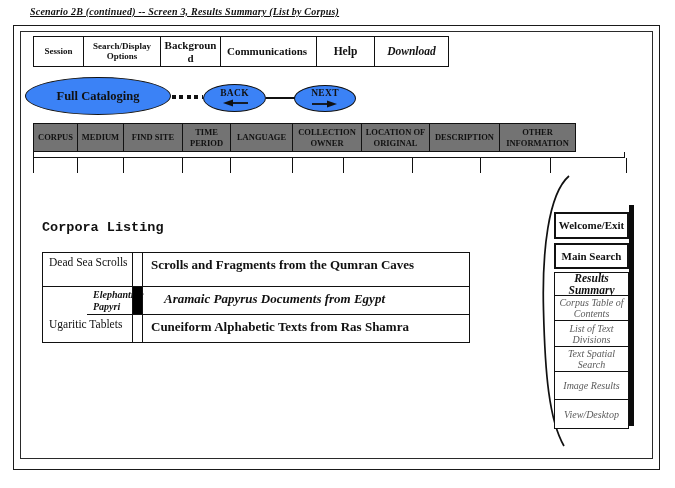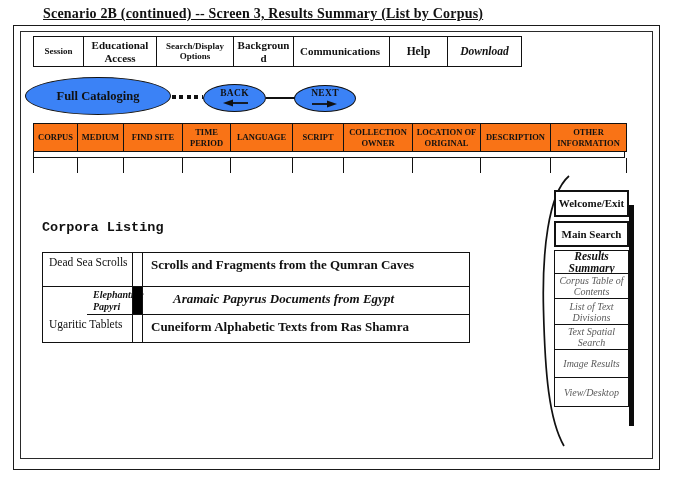--- a/index.html
+++ b/index.html
@@ -8,23 +8,23 @@
     background:#ffffff;
     font-family:"Liberation Serif","DejaVu Serif",serif;
     color:#111;
     position:relative;
     overflow:hidden;
   }
   .abs { position:absolute; }
 
   
   .page-title {
-    left:43px; top:6px; width:520px;
-    font-size:14px; font-weight:bold; text-decoration:underline;
-    letter-spacing:.2px; white-space:nowrap;
+    left:30px; top:6px; width:520px;
+    font-size:10px; font-weight:bold; text-decoration:underline;
+    letter-spacing:.2px; white-space:nowrap;font-style:italic;
   }
 
   
   .outer-frame { left:13px; top:25px; width:647px; height:445px; border:1.6px solid #1a1a1a; }
   .inner-frame { left:20px; top:31px; width:633px; height:428px; border:1.1px solid #2a2a2a; }
 
   
   .menubar { left:33px; top:36px; height:31px; display:flex; border:1.5px solid #111; background:#fff; }
   .menubar .mi {
     height:100%; border-right:1.5px solid #111;
@@ -42,21 +42,21 @@
   .el-full { left:25px; top:77px; width:146px; height:38px; }
   .el-full span { font-size:12.5px; font-weight:bold; }
   .el-back { left:203px; top:84px; width:63px; height:28px; }
   .el-next { left:294px; top:85px; width:62px; height:27px; }
   .el-sm span { font-size:9.5px; font-weight:bold; letter-spacing:.3px; line-height:1; }
   .dotline { left:172px; top:95px; width:31px; height:3.5px;
              background:repeating-linear-gradient(90deg,#111 0 4px,transparent 4px 7.5px); }
   .solidline { left:266px; top:97px; width:29px; height:2px; background:#111; }
 
   
-  .rs-head { left:33px; top:123px; height:29px; display:flex; border:1.5px solid #111; background:#f97316; }
+  .rs-head { left:33px; top:123px; height:29px; display:flex; border:1.5px solid #111; background:#737373; }
   .rs-head .hc {
     border-right:1.5px solid #111; height:100%;
     display:flex; align-items:center; justify-content:center; text-align:center;
     font-size:8.5px; font-weight:bold; line-height:1.25; padding:0 2px;
   }
   .rs-head .hc:last-child { border-right:none; }
   .rs-band { left:33px; top:152px; width:592px; height:6px;
              border-left:1.5px solid #111; border-right:1.5px solid #111; border-bottom:1.5px solid #111; }
   .rs-stubs { left:33px; top:158px; height:15px; display:flex;
               border-left:1.5px solid #111; border-right:1.5px solid #111; }
@@ -69,24 +69,24 @@
         grid-template-columns:90px 10px 326px; grid-template-rows:34px 28px 27px;
         border:1.6px solid #111; background:#fff; }
   .ct > div { border-right:1.5px solid #111; border-bottom:1.5px solid #111; padding:3px 4px 0 6px; }
   .ct > div:nth-child(3n) { border-right:none; }
   .ct > div:nth-child(n+7) { border-bottom:none; }
   .ct .mk { padding:0; }
   .ct .fill { background:#000; }
   .ct .cname { font-size:11.5px; white-space:nowrap; }
   .ct .cname2 { font-size:10px; font-weight:bold; font-style:italic; line-height:1.15; white-space:normal; padding-top:2px;margin-left:44px; }
   .ct .cdesc { font-size:13px; font-weight:600; padding-left:8px; padding-top:4px; }
-  .ct .cdesc2 { font-style:italic; padding-left:30px; }
+  .ct .cdesc2 { font-style:italic; padding-left:21px; }
 
   
-  .sidebar { left:554px; top:190px; width:75px; display:flex; flex-direction:column; }
+  .sidebar { left:554px; top:212px; width:75px; display:flex; flex-direction:column; }
   .sb-item { width:100%; border:1.1px solid #111; background:#fff;
              display:flex; align-items:center; justify-content:center; text-align:center;
              line-height:1.1; padding:1px 2px; }
   .sb-strong { border-width:2px; font-weight:bold; font-size:11px; }
   .sb-current { font-weight:bold; font-style:italic; font-size:11.5px; line-height:1.05; }
   .sb-dim { color:#5a5a5a; font-style:italic; font-size:10px; margin-top:-1px; }
   .sb-gap4 { margin-bottom:4px; }
   .sb-gap3 { margin-bottom:3px; }
   .sb-shadow { left:629px; top:205px; width:5px; height:221px; background:#0b0b0b; }
 
@@ -96,21 +96,20 @@
 </head>
 <body>
 
 <div class="abs page-title">Scenario 2B (continued) -- Screen 3, Results Summary (List by Corpus)</div>
 
 <div class="abs outer-frame"></div>
 <div class="abs inner-frame"></div>
 
 <div class="abs menubar">
   <div class="mi" style="width:50px; font-size:9px;">Session</div>
-  <div class="mi" style="width:73px; font-size:11px;">Educational Access</div>
   <div class="mi" style="width:77px; font-size:9px;">Search/Display Options</div>
   <div class="mi brk" style="width:60px; font-size:11px;">Background</div>
   <div class="mi brk" style="width:96px; font-size:11px; justify-content:flex-start; text-align:left; padding-left:6px;">Communications</div>
   <div class="mi" style="width:58px; font-size:11.5px;">Help</div>
   <div class="mi it" style="width:73px; font-size:11.5px;">Download</div>
 </div>
 
 <div class="abs el el-full">
   <span>Full Cataloging</span>
 </div>
@@ -130,21 +129,20 @@
     <path d="M26 4 L16 0.5 L16 7.5 Z" fill="#111"></path>
   </svg>
 </div>
 
 <div class="abs rs-head">
   <div class="hc" style="width:44px;">CORPUS</div>
   <div class="hc" style="width:46px;">MEDIUM</div>
   <div class="hc" style="width:59px;">FIND SITE</div>
   <div class="hc" style="width:48px;">TIME PERIOD</div>
   <div class="hc" style="width:62px;">LANGUAGE</div>
-  <div class="hc" style="width:51px;">SCRIPT</div>
   <div class="hc" style="width:69px;">COLLECTION OWNER</div>
   <div class="hc" style="width:68px;">LOCATION OF ORIGINAL</div>
   <div class="hc" style="width:70px;">DESCRIPTION</div>
   <div class="hc" style="width:75px;">OTHER INFORMATION</div>
 </div>
 <div class="abs rs-band"></div>
 <div class="abs rs-stubs">
   <div class="sc" style="width:44px;"></div>
     <div class="sc" style="width:46px;"></div>
   <div class="sc" style="width:59px;"></div>

